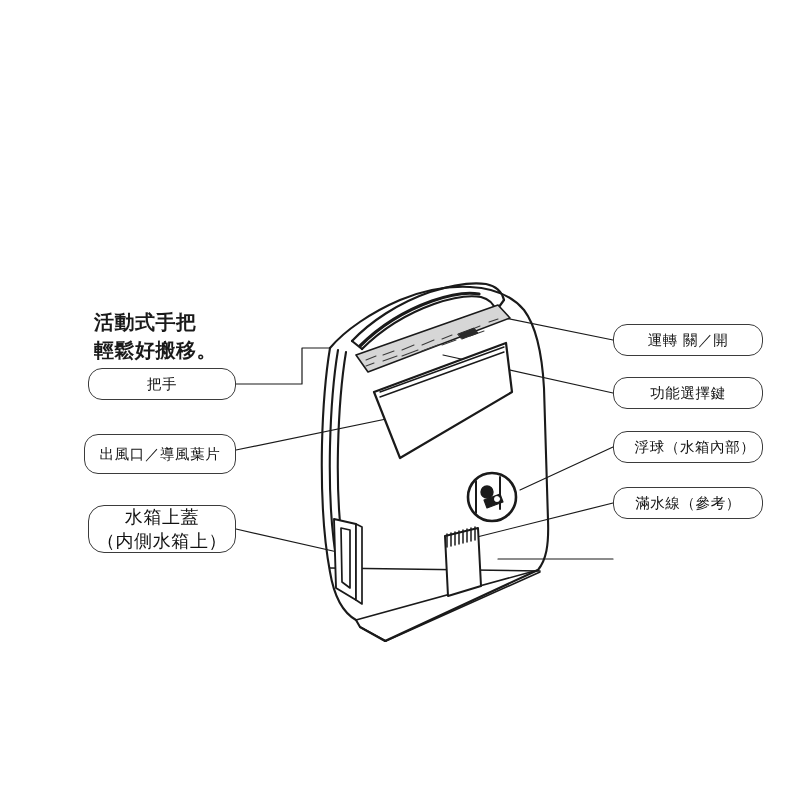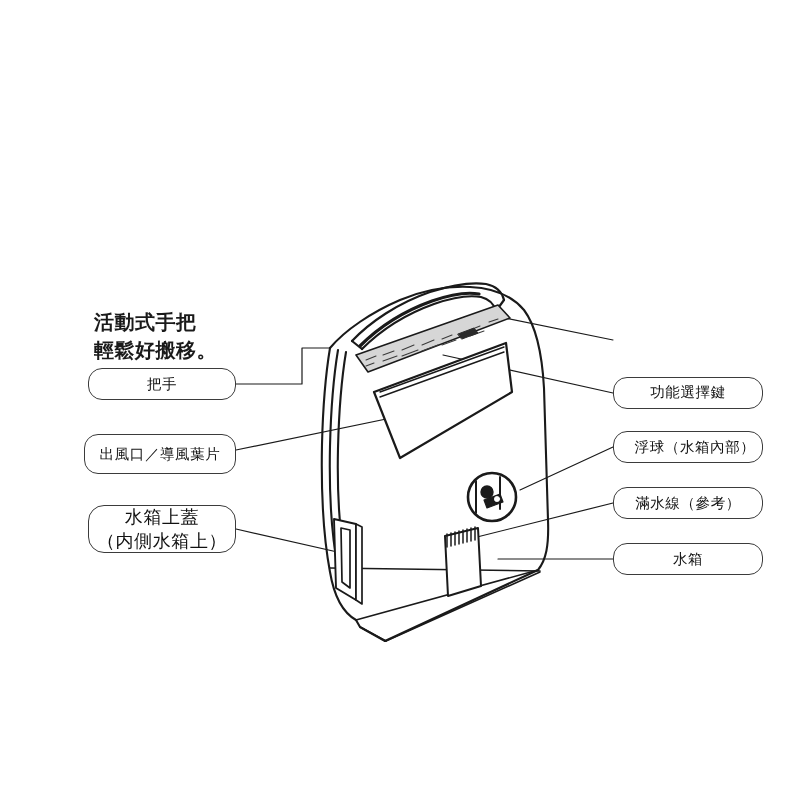--- a/index.html
+++ b/index.html
@@ -208,22 +208,22 @@
   <div class="headline">活動式手把
 輕鬆好搬移。</div>
 
   <div class="callout" style="left:88px; top:368px; width:148px; height:32px;">把手</div>
 
   <div class="callout" style="left:84px; top:434px; width:152px; height:40px;">出風口／導風葉片</div>
 
   <div class="callout two-line" style="left:88px; top:505px; width:148px; height:48px;">水箱上蓋
 （内側水箱上）</div>
 
-
-  <div class="callout" style="left:613px; top:377px; width:150px; height:32px;font-family:Liberation Mono, monospace;">功能選擇鍵</div>
+  <div class="callout" style="left:613px; top:324px; width:150px; height:32px;">運轉 關／開</div>
+
+  <div class="callout" style="left:613px; top:377px; width:150px; height:32px;">功能選擇鍵</div>
 
   <div class="callout" style="left:613px; top:431px; width:150px; height:32px;padding-left:20px;">浮球（水箱內部）</div>
 
   <div class="callout" style="left:613px; top:487px; width:150px; height:32px;">滿水線（參考）</div>
 
-  <div class="callout" style="left:613px; top:543px; width:150px; height:32px;">水箱</div>
 
 </div>
 
 </body></html>

